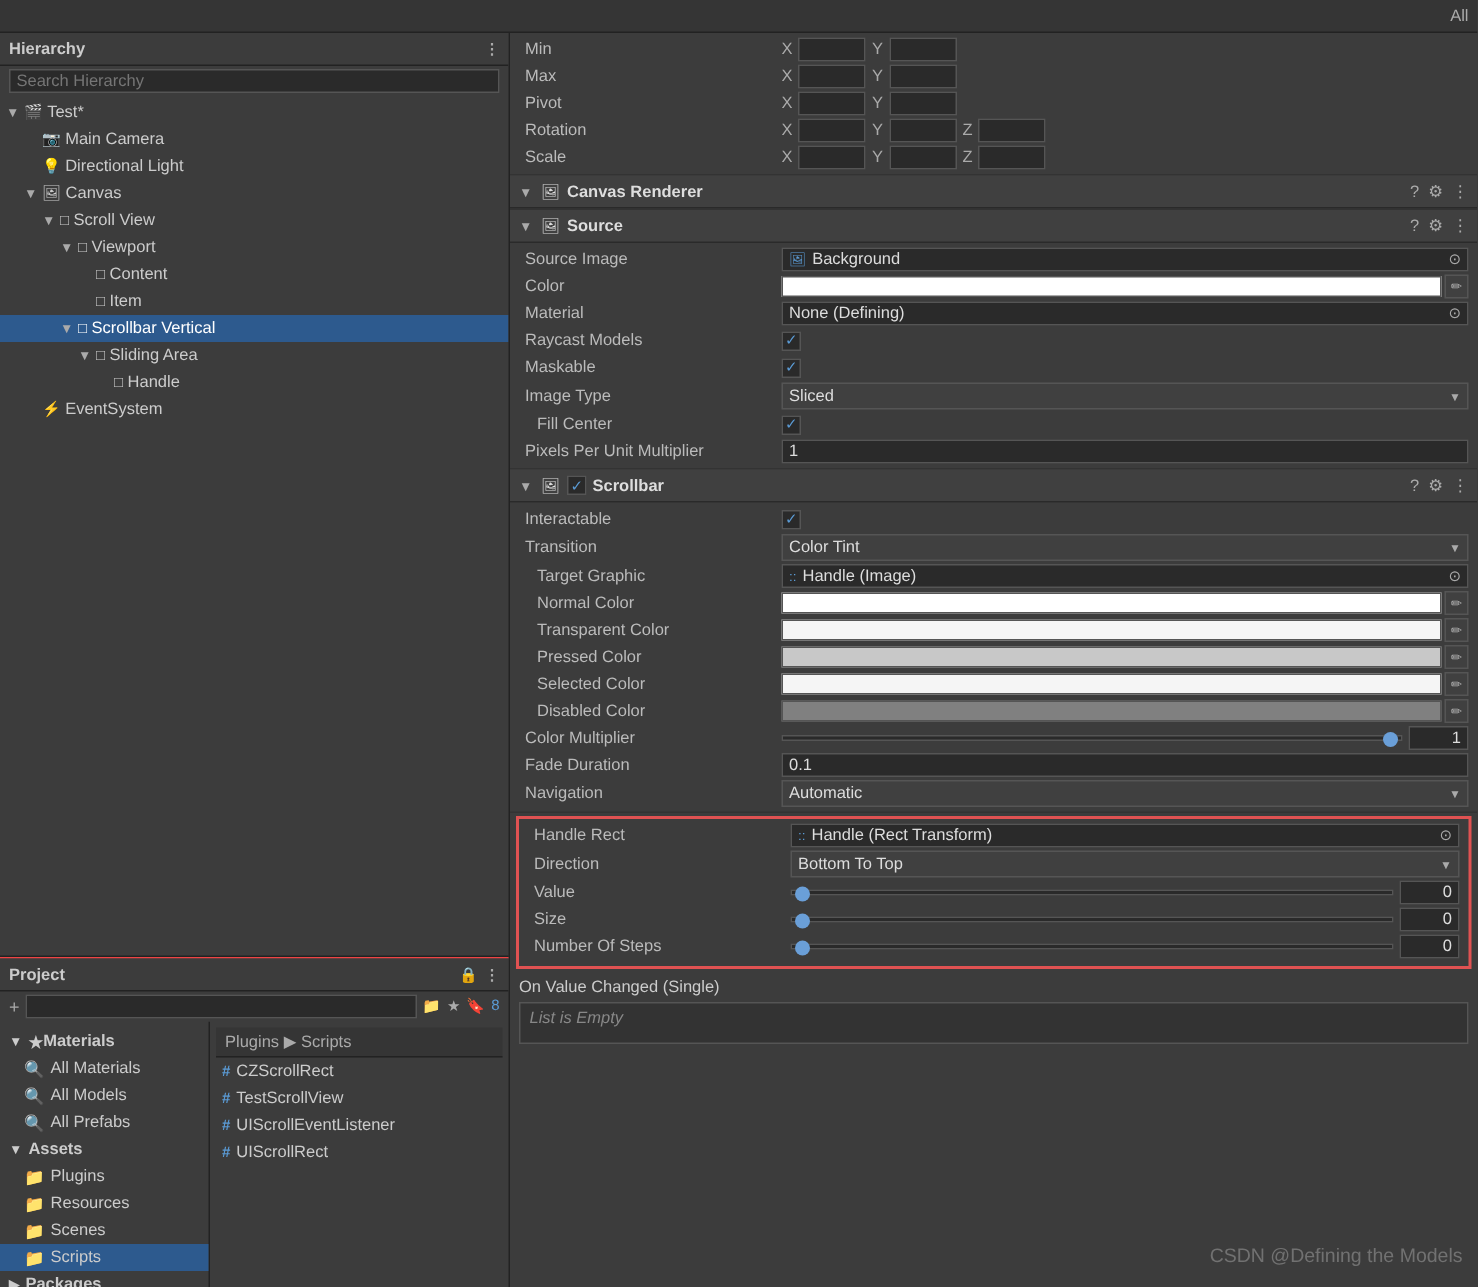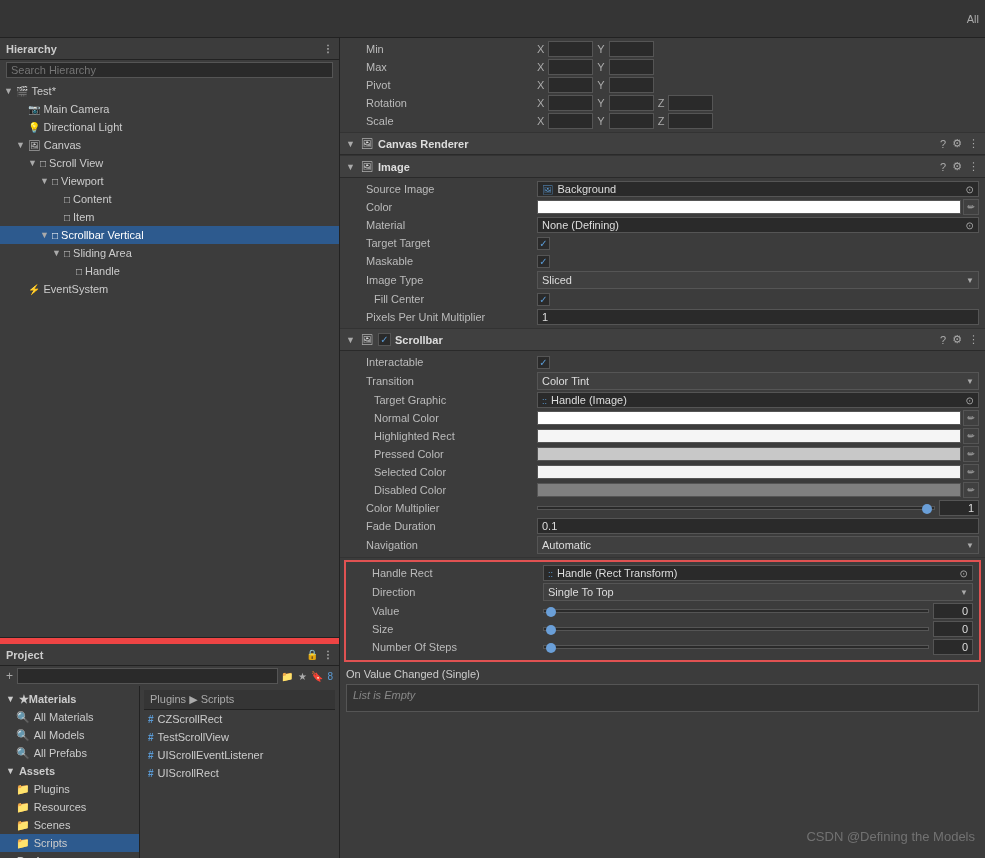--- a/index.html
+++ b/index.html
@@ -88,21 +88,21 @@
     }
 
     .tree-icon {
       margin-right: 3px;
       font-size: 10px;
     }
 
     
     .project-panel {
       height: 220px;
-      border-top: 6px solid #ef4444;
+      border-top: 1px solid #ef4444;
       display: flex;
       flex-direction: column;
       justify-content: flex-end;
     }
 
     .project-body {
       display: flex;
       flex: 1;
       overflow: hidden;
     }
@@ -245,21 +245,20 @@
       padding: 1px 6px;
       min-height: 18px;
     }
 
     .prop-label {
       color: #bbb;
       font-size: 11px;
       width: 175px;
       flex-shrink: 0;
       padding-left: 4px;
-      margin-left: 16px;
     }
 
     .prop-value {
       flex: 1;
       display: flex;
       align-items: center;
     }
 
     .text-field {
       background: #2a2a2a;
@@ -488,21 +487,21 @@
       padding-left: 12px;
     }
 
     .top-area {
       background: #353535;
       border-bottom: 1px solid #222;
       padding: 2px 6px;
       display: flex;
       align-items: center;
       justify-content: flex-end;
-      height: 38px;
+      height: 22px;
     }
   </style>
 </head>
 <body>
 
 <div class="top-area">
   <span style="font-size:11px;color:#aaa;">All</span>
 </div>
 
 <div class="main-layout">
@@ -695,21 +694,21 @@
           <span>⋮</span>
         </div>
       </div>
     </div>
 
     <div class="inspector-section">
       <div class="section-header">
         <div class="section-header-left">
           <span class="section-arrow">▼</span>
           <span class="section-icon">🖼</span>
-          <span class="section-title">Image</span>
+          <span class="section-title">Source</span>
         </div>
         <div class="section-header-right">
           <span>?</span>
           <span>⚙</span>
           <span>⋮</span>
         </div>
       </div>
       <div class="section-content">
         <div class="prop-row">
           <div class="prop-label">Source Image</div>
@@ -732,21 +731,21 @@
         <div class="prop-row">
           <div class="prop-label">Material</div>
           <div class="prop-value">
             <div class="object-field">
               <span>None (Defining)</span>
               <span style="font-size:10px;color:#aaa;">⊙</span>
             </div>
           </div>
         </div>
         <div class="prop-row">
-          <div class="prop-label">Target Target</div>
+          <div class="prop-label">Raycast Models</div>
           <div class="prop-value">
             <div class="checkbox" style="color:#5b9bd5;">✓</div>
           </div>
         </div>
         <div class="prop-row">
           <div class="prop-label">Maskable</div>
           <div class="prop-value">
             <div class="checkbox" style="color:#5b9bd5;">✓</div>
           </div>
         </div>
@@ -818,21 +817,21 @@
         <div class="prop-row">
           <div class="prop-label prop-section-indent">Normal Color</div>
           <div class="prop-value">
             <div class="color-field">
               <div class="color-swatch" style="background:#ffffff;"></div>
               <div class="eyedropper-btn">✏</div>
             </div>
           </div>
         </div>
         <div class="prop-row">
-          <div class="prop-label prop-section-indent">Highlighted Rect</div>
+          <div class="prop-label prop-section-indent">Transparent Color</div>
           <div class="prop-value">
             <div class="color-field">
               <div class="color-swatch" style="background:#f5f5f5;"></div>
               <div class="eyedropper-btn">✏</div>
             </div>
           </div>
         </div>
         <div class="prop-row">
           <div class="prop-label prop-section-indent">Pressed Color</div>
           <div class="prop-value">
@@ -897,21 +896,21 @@
             <div class="object-field">
               <span><span class="object-field-icon">::</span>Handle (Rect Transform)</span>
               <span style="font-size:10px;color:#aaa;">⊙</span>
             </div>
           </div>
         </div>
         <div class="prop-row">
           <div class="prop-label">Direction</div>
           <div class="prop-value">
             <div class="dropdown">
-              <span>Single To Top</span>
+              <span>Bottom To Top</span>
                 <span class="dropdown-arrow">▼</span>
             </div>
           </div>
         </div>
         <div class="prop-row">
           <div class="prop-label">Value</div>
           <div class="prop-value">
             <div class="slider-container">
               <div class="slider-track">
                 <div class="slider-thumb" style="left:2px;"></div>

